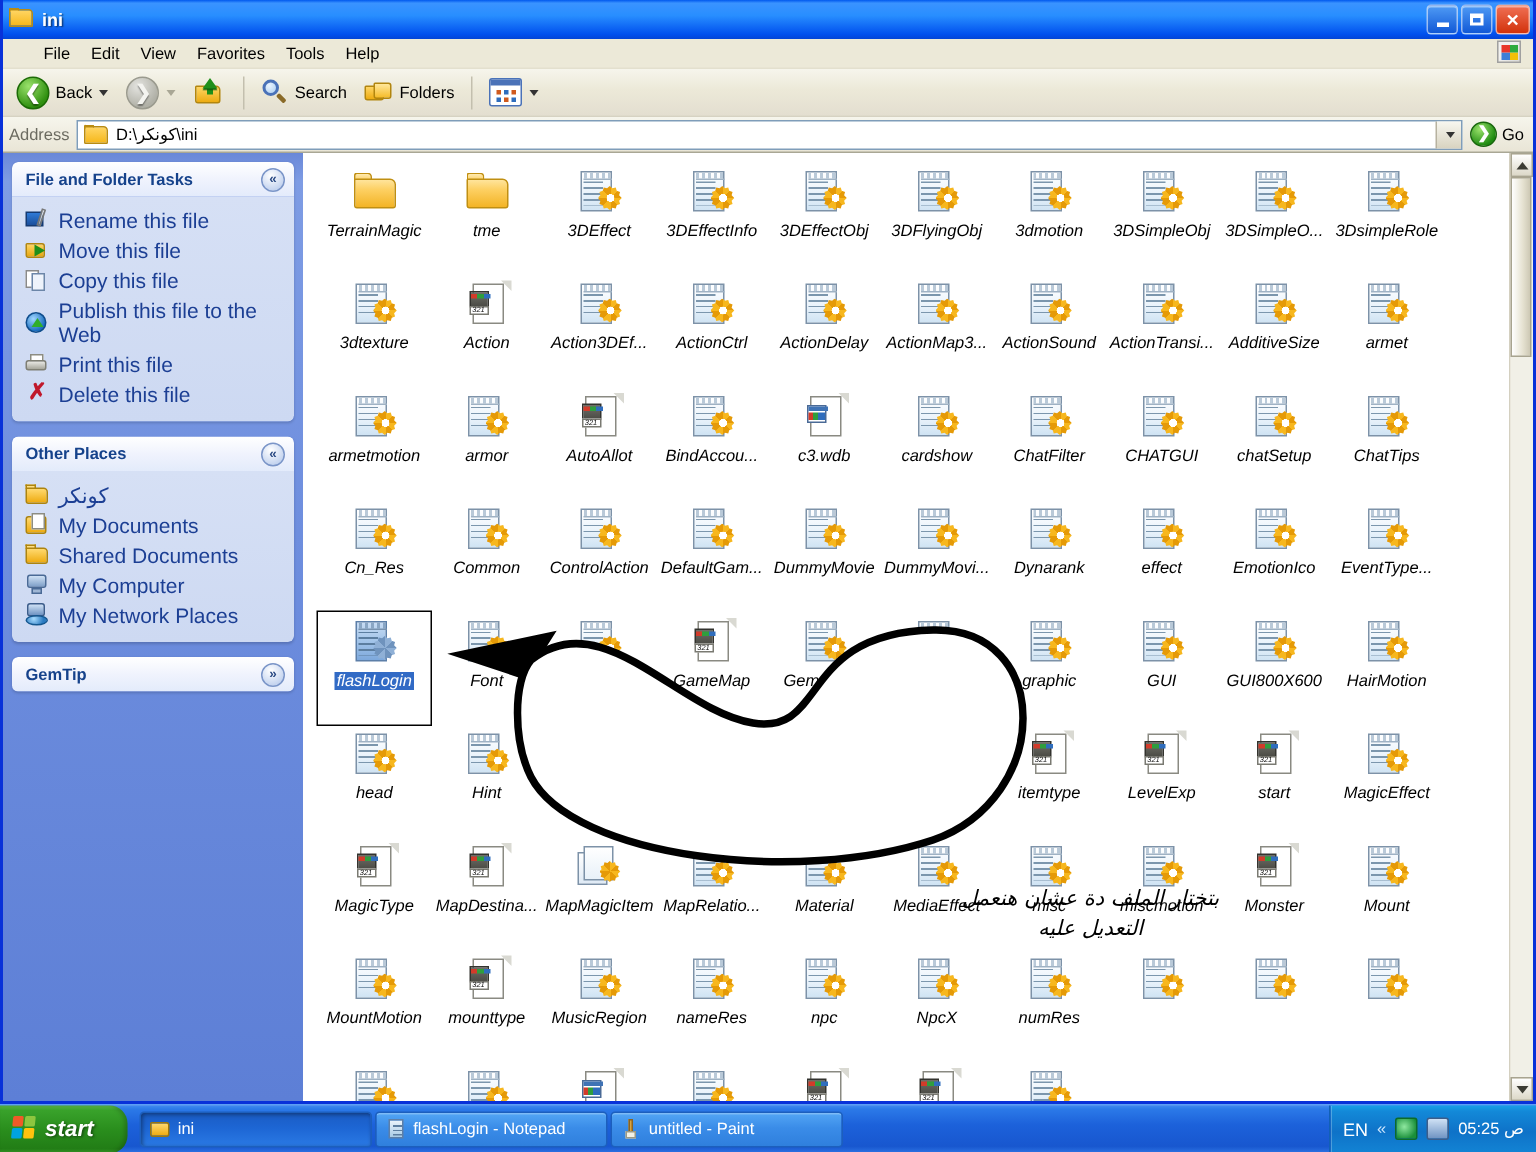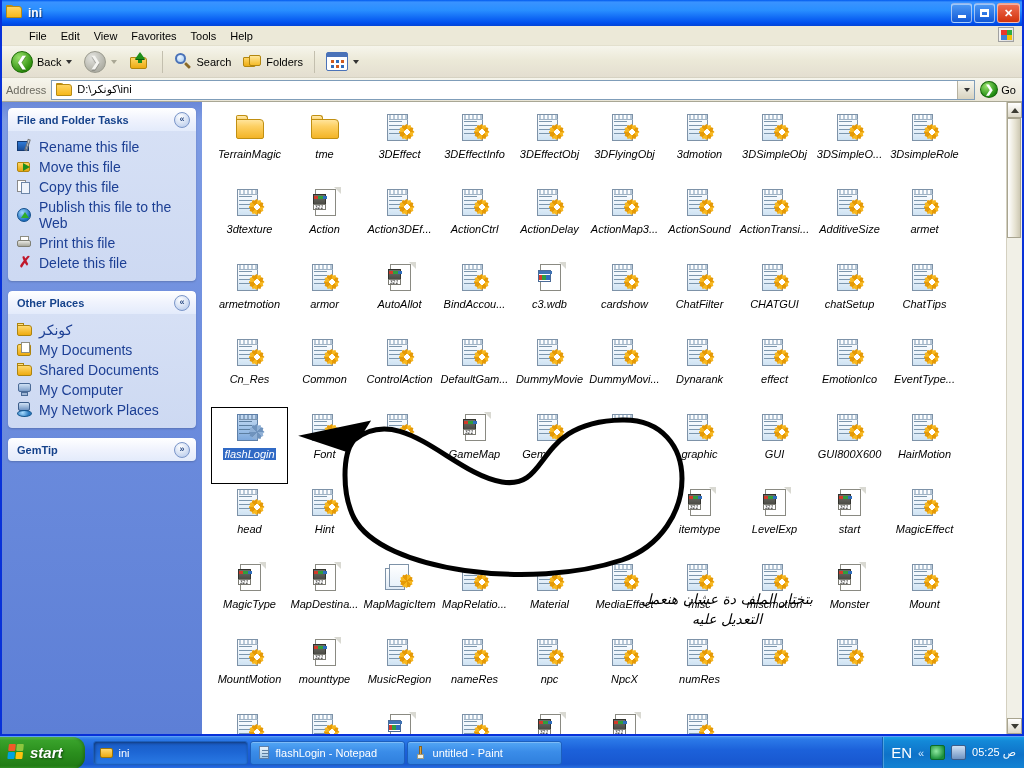--- a/index.html
+++ b/index.html
@@ -401,21 +401,21 @@
   .ico-paint .t{position:absolute;left:3px;top:8px;width:7px;height:5px;background:#f2f2e6;border:1px solid #9a9a86;}
 
   .tray{
     display:flex; align-items:center; gap:6px; height:32px;
     padding: 0 8px 0 8px; margin-left:auto;
     background: linear-gradient(180deg,#18a0e8 0%, #1389d8 12%, #0e72c8 55%, #1384d4 100%);
     border-left:1px solid #1160b5;
     box-shadow: inset 1px 0 0 rgba(255,255,255,.25);
     color:#fff; font-size:11px;
   }
-  .tray .lang{ color:#fff; font-size:15px; }
+  .tray .lang{ color:#fff; font-size:12px; }
   .tray .tchev{ color:#cfe8ff; font-size:11px; }
   .tray-ico{ width:15px;height:15px; border-radius:2px; }
   .tray-ico.vol{ background: radial-gradient(circle at 40% 40%, #8fe8a0, #1a8f3a 75%); border:1px solid #0d6b29;}
   .tray-ico.net{ background: linear-gradient(180deg,#cfe1f5,#6f93c2); border:1px solid #3c5d8a;}
   .clock{ color:#fff; font-size:11px; }
 </style>
 </head>
 <body>
 
 <div class="window">

